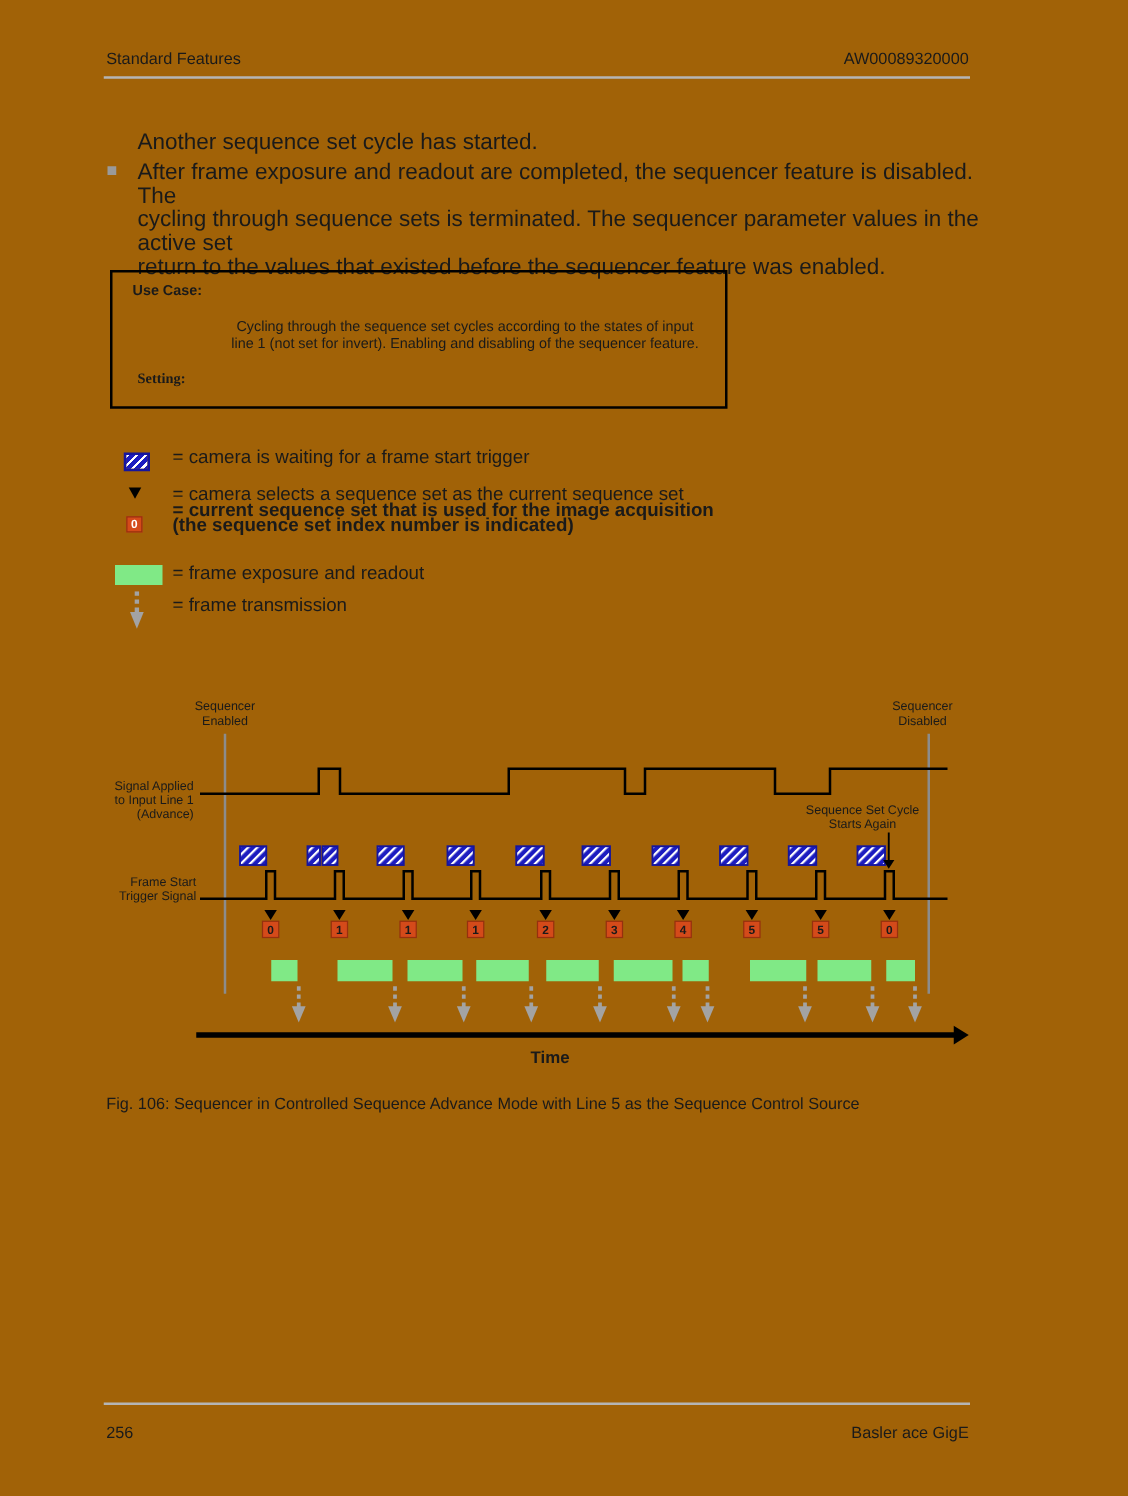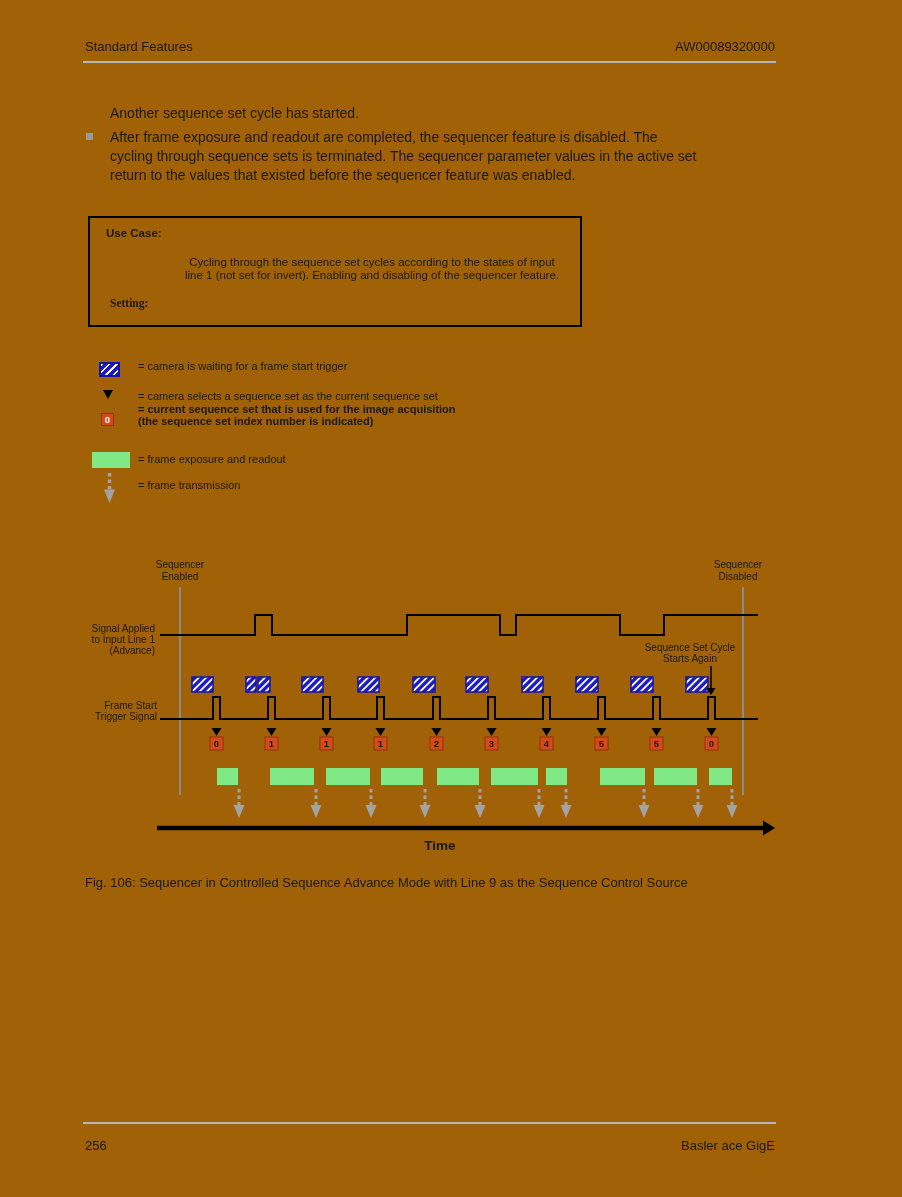--- a/index.html
+++ b/index.html
@@ -3,26 +3,26 @@
 <meta charset="utf-8">
 <style>
   html,body{margin:0;padding:0;background:#e8e8e8;}
   .page{
     position:relative;width:902px;height:1197px;background:#a16207;
     font-family:"Liberation Sans", sans-serif;color:#1a1a1a;overflow:hidden;margin:0 auto;
   }
   .abs{position:absolute;}
   .hdr{font-size:13px;top:39px;}
   .rule{height:2px;background:#b5b5b5;}
-  .body-text{font-size:14px;line-height:19px;white-space:pre-line;}
+  .body-text{font-size:18px;line-height:19px;white-space:pre-line;}
   .bullet-sq{width:7px;height:7px;background:#9a9a9a;}
   .ucbox{border:2px solid #000;}
   .uc-txt{font-size:11.5px;line-height:12.5px;white-space:pre-line;}
   .uc-lbl{font-size:11.5px;font-weight:bold;}
-  .lg-txt{font-size:11px;line-height:12px;white-space:pre-line;}
+  .lg-txt{font-size:15px;line-height:12px;white-space:pre-line;}
   .hatch-icon{
     width:17px;height:11px;border:2px solid #15159e;
     background:repeating-linear-gradient(135deg,#ffffff 0 1.8px,#1c1cc0 1.8px 5.2px);
   }
   .tri-icon{width:0;height:0;border-left:5px solid transparent;border-right:5px solid transparent;border-top:9px solid #000;}
   .setnum-icon{
     width:13px;height:13px;background:#d44a1a;border:1px solid #96300e;box-sizing:border-box;
     color:#fff;font-size:9.5px;font-weight:bold;text-align:center;line-height:11px;
   }
   .expo-icon{width:38px;height:16px;background:#80e986;}
@@ -165,19 +165,19 @@
     <text x="155" y="632" font-size="10" text-anchor="end">Signal Applied</text>
     <text x="155" y="643" font-size="10" text-anchor="end">to Input Line 1</text>
     <text x="155" y="654" font-size="10" text-anchor="end">(Advance)</text>
     <text x="157" y="709" font-size="10" text-anchor="end">Frame Start</text>
     <text x="157" y="720" font-size="10" text-anchor="end">Trigger Signal</text>
     <text x="690" y="651" font-size="10" text-anchor="middle">Sequence Set Cycle</text>
     <text x="690" y="662" font-size="10" text-anchor="middle">Starts Again</text>
     <text x="440" y="850" font-size="13.5" font-weight="bold" text-anchor="middle">Time</text>
   </svg>
 
-  <div class="abs caption" style="left:85px;top:875px;">Fig. 106: Sequencer in Controlled Sequence Advance Mode with Line 9 as the Sequence Control Source</div>
+  <div class="abs caption" style="left:85px;top:875px;">Fig. 106: Sequencer in Controlled Sequence Advance Mode with Line 5 as the Sequence Control Source</div>
 
   <div class="abs rule" style="left:83px;top:1122px;width:693px;"></div>
   <div class="abs hdr" style="left:85px;top:1138px;">256</div>
   <div class="abs hdr" style="right:127px;top:1138px;">Basler ace GigE</div>
 
 </div>
 
 </body></html>

